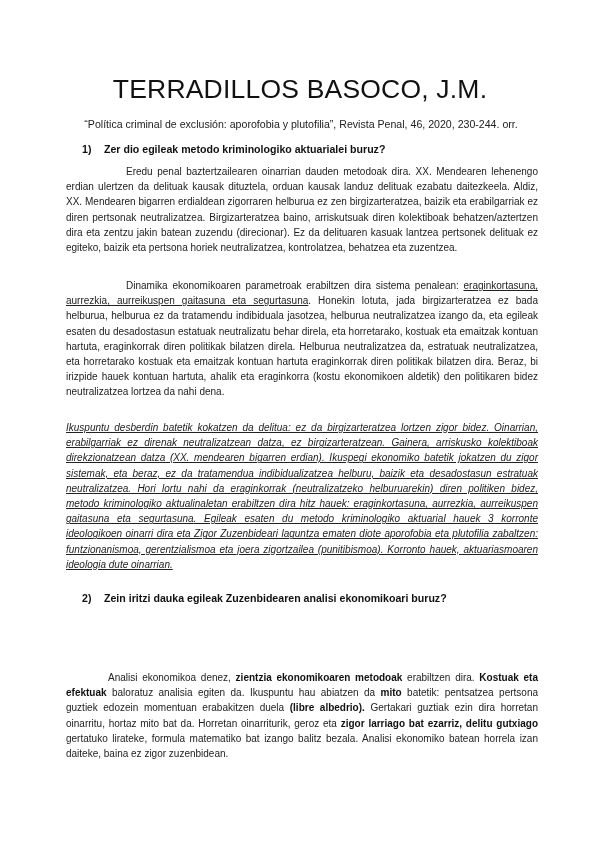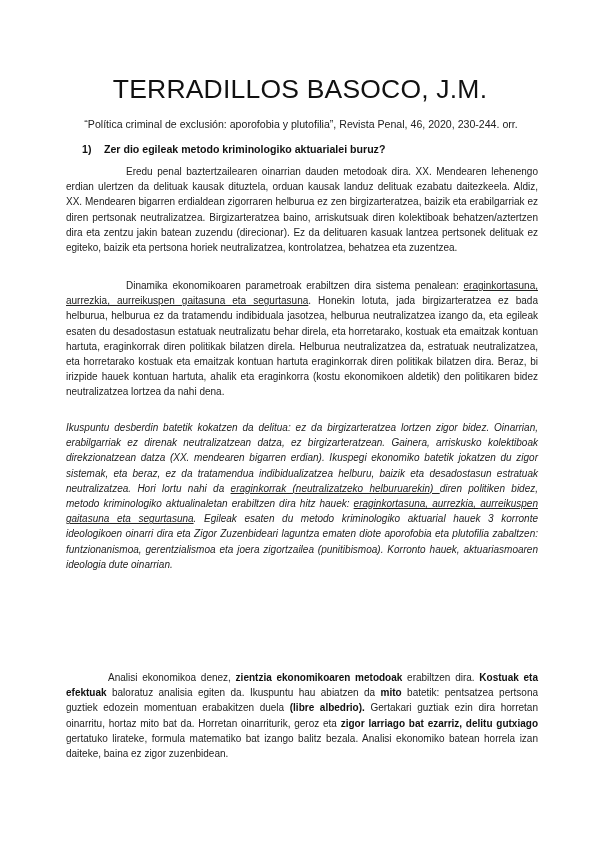--- a/index.html
+++ b/index.html
@@ -18,21 +18,21 @@
     }
     .q {
       position: absolute; left: 82px; font-size: 10.6px; font-weight: bold; color: #111;
     }
     .q .num { display: inline-block; width: 22px; }
     .para {
       position: absolute; left: 90px; width: 448px; font-size: 10px; line-height: 15.2px;
       text-align: justify; color: #222;
     }
     .para .indent { display: inline-block; width: 36px; }
-    .italic { font-style: italic; }
+    .italic { font-style: italic; text-decoration: underline; }
     .u { text-decoration: underline; }
     .b { font-weight: bold; color: #111; }
   </style>
 </head>
 <body>
 
 <div class="page">
 
   <div class="title">TERRADILLOS BASOCO, J.M.</div>
 
@@ -41,17 +41,20 @@
   <div class="q" style="top:143px;">
     <span class="num">1)</span><span>Zer dio egileak metodo kriminologiko aktuarialei buruz?</span>
   </div>
 
   <div class="para" style="top:164px; left:66px; width:472px;"><span class="indent" style="width:60px;"></span><span>Eredu penal baztertzailearen oinarrian dauden metodoak dira. XX. Mendearen lehenengo erdian ulertzen da delituak kausak dituztela, orduan kausak landuz delituak ezabatu daitezkeela. Aldiz, XX. Mendearen bigarren erdialdean zigorraren helburua ez zen birgizarteratzea, baizik eta erabilgarriak ez diren pertsonak neutralizatzea. Birgizarteratzea baino, arriskutsuak diren kolektiboak behatzen/aztertzen dira eta zentzu jakin batean zuzendu (direcionar). Ez da delituaren kasuak lantzea pertsonek delituak ez egiteko, baizik eta pertsona horiek neutralizatzea, kontrolatzea, behatzea eta zuzentzea.</span></div>
 
   <div class="para" style="top:278px; left:66px; width:472px;"><span class="indent" style="width:60px;"></span><span>Dinamika ekonomikoaren parametroak erabiltzen dira sistema penalean: </span><span class="u">eraginkortasuna, aurrezkia, aurreikuspen gaitasuna eta segurtasuna</span><span>. Honekin lotuta, jada birgizarteratzea ez bada helburua, helburua ez da tratamendu indibiduala jasotzea, helburua neutralizatzea izango da, eta egileak esaten du desadostasun estatuak neutralizatu behar direla, eta horretarako, kostuak eta emaitzak kontuan hartuta, eraginkorrak diren politikak bilatzen direla. Helburua neutralizatzea da, estratuak neutralizatzea, eta horretarako kostuak eta emaitzak kontuan hartuta eraginkorrak diren politikak bilatzen dira. Beraz, bi irizpide hauek kontuan hartuta, ahalik eta eraginkorra (kostu ekonomikoen aldetik) den politikaren bidez neutralizatzea lortzea da nahi dena.</span></div>
 
   <div class="para italic" style="top:420px; left:66px; width:472px;"><span>Ikuspuntu desberdin batetik kokatzen da delitua: ez da birgizarteratzea lortzen zigor bidez. Oinarrian, erabilgarriak ez direnak neutralizatzean datza, ez birgizarteratzean. Gainera, arriskusko kolektiboak direkzionatzean datza (XX. mendearen bigarren erdian). Ikuspegi ekonomiko batetik jokatzen du zigor sistemak, eta beraz, ez da tratamendua indibidualizatzea helburu, baizik eta desadostasun estratuak neutralizatzea. Hori lortu nahi da </span><span class="u">eraginkorrak (neutralizatzeko helburuarekin) </span><span>diren politiken bidez, metodo kriminologiko aktualinaletan erabiltzen dira hitz hauek: </span><span class="u">eraginkortasuna, aurrezkia, aurreikuspen gaitasuna eta segurtasuna</span><span>. Egileak esaten du metodo kriminologiko aktuarial hauek 3 korronte ideologikoen oinarri dira eta Zigor Zuzenbideari laguntza ematen diote aporofobia eta plutofilia zabaltzen: funtzionanismoa, gerentzialismoa eta joera zigortzailea (punitibismoa). Korronto hauek, aktuariasmoaren ideologia dute oinarrian.</span></div>
 
+  <div class="q" style="top:592px;">
+    <span class="num">2)</span><span>Zein iritzi dauka egileak Zuzenbidearen analisi ekonomikoari buruz?</span>
+  </div>
 
 
   <div class="para" style="top:670px; left:66px; width:472px;"><span class="indent" style="width:42px;"></span><span>Analisi ekonomikoa denez, </span><span class="b">zientzia ekonomikoaren metodoak</span><span> erabiltzen dira. </span><span class="b">Kostuak eta efektuak</span><span> baloratuz analisia egiten da. Ikuspuntu hau abiatzen da </span><span class="b">mito</span><span> batetik: pentsatzea pertsona guztiek edozein momentuan erabakitzen duela </span><span class="b">(libre albedrio).</span><span> Gertakari guztiak ezin dira horretan oinarritu, hortaz mito bat da. Horretan oinarriturik, geroz eta </span><span class="b">zigor larriago bat ezarriz, delitu gutxiago</span><span> gertatuko lirateke, formula matematiko bat izango balitz bezala. Analisi ekonomiko batean horrela izan daiteke, baina ez zigor zuzenbidean.</span></div>
 
 </div>
 
 </body></html>

